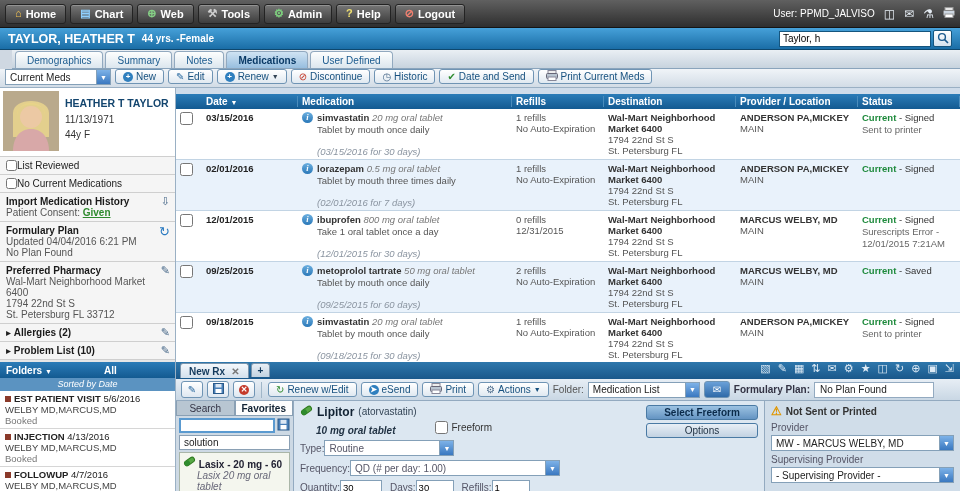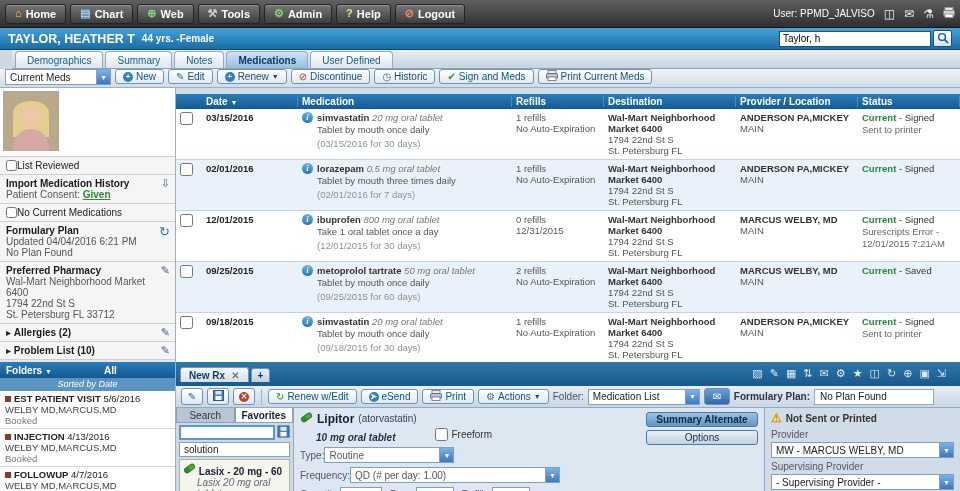--- a/index.html
+++ b/index.html
@@ -50,39 +50,39 @@
 .tbody{background:#fff}
 .trow{height:51px;border-bottom:1px solid #c2d4e4;font-size:9.5px;background:#fff;overflow:hidden;cursor:pointer}
 .trow.alt{background:#e9f2fb}
 .trow>div{padding:3px 4px;overflow:hidden}
 .dt{font-weight:bold;color:#222}
 .medc{display:flex;gap:4px}
 .info{flex:none;display:inline-block;width:11px;height:11px;border-radius:50%;background:linear-gradient(#6db0e0,#2a78b8);color:#fff;text-align:center;line-height:11px;font-size:8.5px;font-style:italic;font-weight:bold;font-family:"Liberation Serif",serif;cursor:pointer}
 .drug{font-weight:bold;color:#333}
 .dose{font-style:italic;color:#777}
 .sig{color:#555;margin-top:1px}
-.dur{color:#8a94a0;margin-top:3px}
+.dur{font-style:italic;color:#8a94a0;margin-top:11px}
 .bld{font-weight:bold;color:#333}
 .sub{color:#555}
 .grn{color:#1e8a3c;font-weight:bold}
 .st2{color:#333}
 .st3{color:#666;margin-top:1px}
 
 .folders{position:absolute;top:362px;left:0;width:176px;height:129px;background:#fff;overflow:hidden;border-right:1px solid #9ab0c4}
 .fhead{height:16px;background:linear-gradient(#2b7cb8,#135a91);color:#fff;display:flex;align-items:center;padding:0 6px;font-weight:bold}
 .fall{margin:0 auto;cursor:pointer}
 .fsort{height:13px;background:#5b93c1;color:#fff;font-style:italic;text-align:center;font-size:9px;line-height:13px}
 .fitem{padding:2px 8px 2px 5px;border-bottom:1px solid #d6d6d6;font-size:9.5px;cursor:pointer}
 .fitem .t{font-weight:bold;color:#222}
 .fitem .sq{display:inline-block;width:6px;height:6px;background:#8b3a2a;margin-right:3px}
 .fitem .who{color:#444}
 .fitem .note{color:#777}
 
 .rx{position:absolute;top:362px;left:176px;width:784px;height:129px;background:#c3d3e2;overflow:hidden}
-.rxtabs{height:24px;background:linear-gradient(#2e77ac,#1a588b);display:flex;align-items:center;padding:1px 14px 0 4px}
+.rxtabs{height:17px;background:linear-gradient(#2e77ac,#1a588b);display:flex;align-items:flex-start;padding:1px 6px 0 4px}
 .rxtab{height:15px;background:linear-gradient(#f4f8fc,#d3e0ec);border:1px solid #7a94ac;border-bottom:none;border-radius:3px 3px 0 0;display:flex;align-items:center;gap:6px;padding:0 8px;font-weight:bold;color:#12395c;cursor:pointer}
 .rxtab .x{color:#777;cursor:pointer}
 .rxplus{height:14px;margin-left:2px;background:linear-gradient(#e8eff6,#c2d2e0);border:1px solid #7a94ac;border-bottom:none;border-radius:3px 3px 0 0;padding:0 6px;display:flex;align-items:center;font-weight:bold;color:#12395c;cursor:pointer}
 .rxicons{margin-left:auto;display:flex;gap:7px;align-items:center;color:#ddeaf5;font-size:11px;padding-bottom:2px}
 .rxicons span{cursor:pointer;line-height:1}
 .rxbar{height:22px;background:linear-gradient(#e7eef5,#c9d7e4);display:flex;align-items:center;gap:4px;padding:0 5px;border-bottom:1px solid #93aac0}
 .tib{width:22px;height:17px;background:linear-gradient(#fff,#dfe8f1);border:1px solid #6f94b4;border-radius:3px;display:flex;align-items:center;justify-content:center;cursor:pointer}
 .vsep{width:1px;height:16px;background:#a0b6c8;margin:0 2px}
 .rxbody{display:flex;height:113px}
 .lp{width:118px;background:#cdd9e4;border-right:1px solid #93aac0;overflow:hidden}
@@ -216,54 +216,59 @@
     <div class="mbtn">
         <span style="color:#c43a2a">⊘</span>
         <span>Discontinue</span>
       </div>
     <div class="mbtn">
         <span style="color:#4a6a8a">◷</span>
         <span>Historic</span>
       </div>
     <div class="mbtn">
         <span style="color:#2e8b2e">✔</span>
-        <span>Sign and Meds</span>
+        <span>Date and Send</span>
       </div>
     <div class="mbtn">
         <span><svg width="12" height="11">
             <rect x="2" y="0.5" width="8" height="3" fill="#eee" stroke="#889"></rect>
             <rect x="0.5" y="3.5" width="11" height="5" rx="1" fill="#b9c5d1" stroke="#667"></rect>
             <rect x="2" y="7" width="8" height="3.5" fill="#fff" stroke="#889"></rect>
           </svg></span>
         <span>Print Current Meds</span>
       </div>
   </div>
 
   <div class="side">
     <div class="photoblk">
       <span><svg width="56" height="60">
             <rect width="56" height="60" fill="#b9a98c"></rect>
             <path d="M10 22 C10 6 46 6 46 22 L46 46 L10 46 Z" fill="#e3cf8d"></path>
             <circle cx="28" cy="26" r="11" fill="#ecc9a4"></circle>
             <path d="M28 38 C40 38 46 48 46 60 L10 60 C10 48 16 38 28 38Z" fill="#d8a8a8"></path>
             <path d="M14 24 C12 10 44 10 42 24 C40 14 34 12 28 12 C22 12 16 14 14 24Z" fill="#e8d488"></path>
           </svg></span>
+      <div class="pinfo">
+        <div class="nm">HEATHER T TAYLOR</div>
+        <div>11/13/1971</div>
+        <div class="gray">44y F</div>
+      </div>
     </div>
     <div class="srow cbrow">
       <input type="checkbox" style="">
       <span>List Reviewed</span>
+    </div>
+    <div class="srow cbrow">
+      <input type="checkbox" style="">
+      <span>No Current Medications</span>
     </div>
     <div class="srow">
       <div class="sect-t">Import Medication History</div>
       <span class="corner">⇩</span>
       <div><span class="gray">Patient Consent:</span> <span class="grnlink">Given</span></div>
-    </div>
-    <div class="srow cbrow">
-      <input type="checkbox" style="">
-      <span>No Current Medications</span>
     </div>
     <div class="srow">
       <div class="sect-t">Formulary Plan</div>
       <span class="corner" style="color:#2a7ac0;font-size:13px">↻</span>
       <div class="gray">Updated 04/04/2016 6:21 PM</div>
       <div class="gray">No Plan Found</div>
     </div>
     <div class="srow">
       <div class="sect-t">Preferred Pharmacy</div>
       <span class="corner">✎</span>
@@ -605,21 +610,21 @@
         </div>
         <div class="frow">
           <span>Quantity:</span>
           <input style="width: 42px;" value="30">
           <span style="margin-left:8px">Days:</span>
           <input style="width: 38px;" value="30">
           <span style="margin-left:8px">Refills:</span>
           <input style="width: 38px;" value="1">
         </div>
         <div class="altbtns">
-          <div class="abtn blue">Summary Alternate</div>
+          <div class="abtn blue">Select Freeform</div>
           <div class="abtn lite">Options</div>
         </div>
       </div>
       <div class="rp">
         <div class="warnrow">
           <span class="warnic">⚠</span>
           <span>Not Sent or Printed</span>
         </div>
         <div class="lbl">Provider</div>
         <div class="sel">

